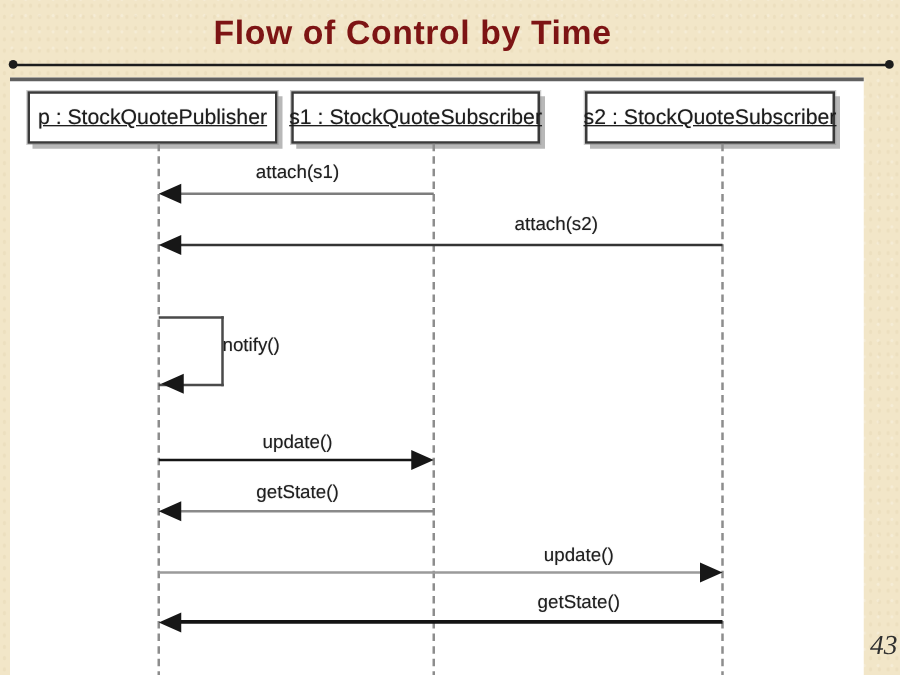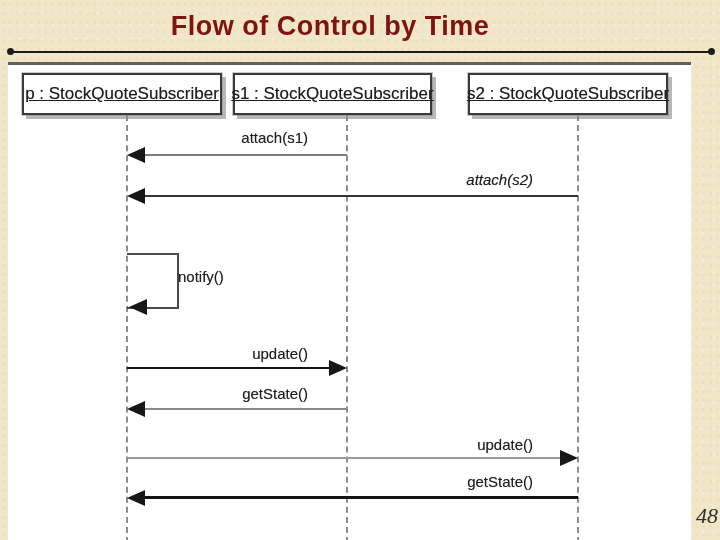--- a/index.html
+++ b/index.html
@@ -58,21 +58,21 @@
   
   .lifeline{
     position:absolute;top:50px;height:428px;width:0;
     border-left:2px dashed #8d8d8d;
   }
   .ll-p {left:118px;}
   .ll-s1{left:338px;}
   .ll-s2{left:569px;}
   
   .msg-label{
-    position:absolute;width:140px;text-align:right;
+    position:absolute;width:140px;text-align:center;
     font-size:15px;color:#1f1f1f;
     text-shadow:0 0 0.7px rgba(40,40,40,0.5);
     white-space:nowrap;
   }
   
   .msg-line{position:absolute;}
   .arrow-left{
     position:absolute;width:0;height:0;
     border-top:8px solid transparent;border-bottom:8px solid transparent;
     border-right:18px solid #171717;
@@ -80,21 +80,21 @@
   .arrow-right{
     position:absolute;width:0;height:0;
     border-top:8px solid transparent;border-bottom:8px solid transparent;
     border-left:18px solid #171717;
   }
   
   .m1-label{left:160px;top:64px;}
   .m1-line {left:136px;top:89px;width:203px;height:2px;background:#7d7d7d;}
   .m1-arrow{left:119px;top:82px;}
   
-  .m2-label{left:385px;top:106px;font-style:italic;}
+  .m2-label{left:367px;top:106px;}
   .m2-line {left:136px;top:130px;width:434px;height:2px;background:#343434;}
   .m2-arrow{left:119px;top:123px;}
   
   .notify-loop{
     position:absolute;left:119px;top:188px;width:52px;height:56px;
     border:2px solid #4a4a4a;border-left:none;
     box-sizing:border-box;
   }
   .m3-label{left:170px;top:203px;text-align:left;}
   .m3-arrow{left:121px;top:234px;}
@@ -128,21 +128,21 @@
 
   <div class="slide-title">Flow of Control by Time</div>
 
   <div class="title-rule"></div>
   <div class="rule-dot left"></div>
   <div class="rule-dot right"></div>
 
   <div class="panel">
 
     <div class="obj-box box-p">
-      <span>p : StockQuoteSubscriber</span>
+      <span>p : StockQuotePublisher</span>
     </div>
     <div class="obj-box box-s1">
       <span>s1 : StockQuoteSubscriber</span>
     </div>
     <div class="obj-box box-s2">
       <span>s2 : StockQuoteSubscriber</span>
     </div>
 
     <div class="lifeline ll-p"></div>
     <div class="lifeline ll-s1"></div>
@@ -171,15 +171,15 @@
     <div class="msg-label m6-label">update()</div>
     <div class="msg-line m6-line"></div>
     <div class="arrow-right m6-arrow"></div>
 
     <div class="msg-label m7-label">getState()</div>
     <div class="msg-line m7-line"></div>
     <div class="arrow-left m7-arrow"></div>
 
   </div>
 
-  <div class="page-number">48</div>
+  <div class="page-number">43</div>
 
 </div>
 
 </body></html>

